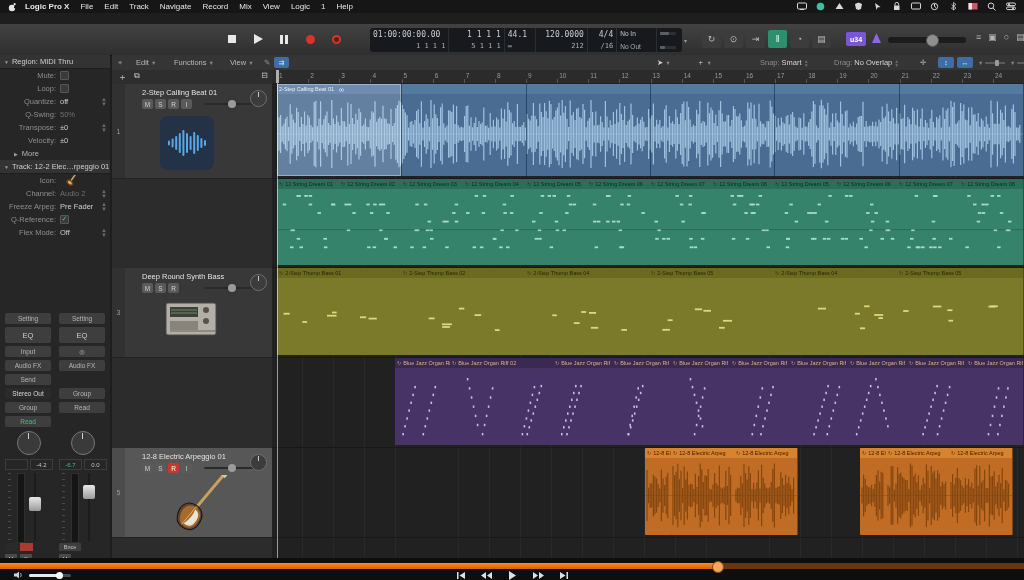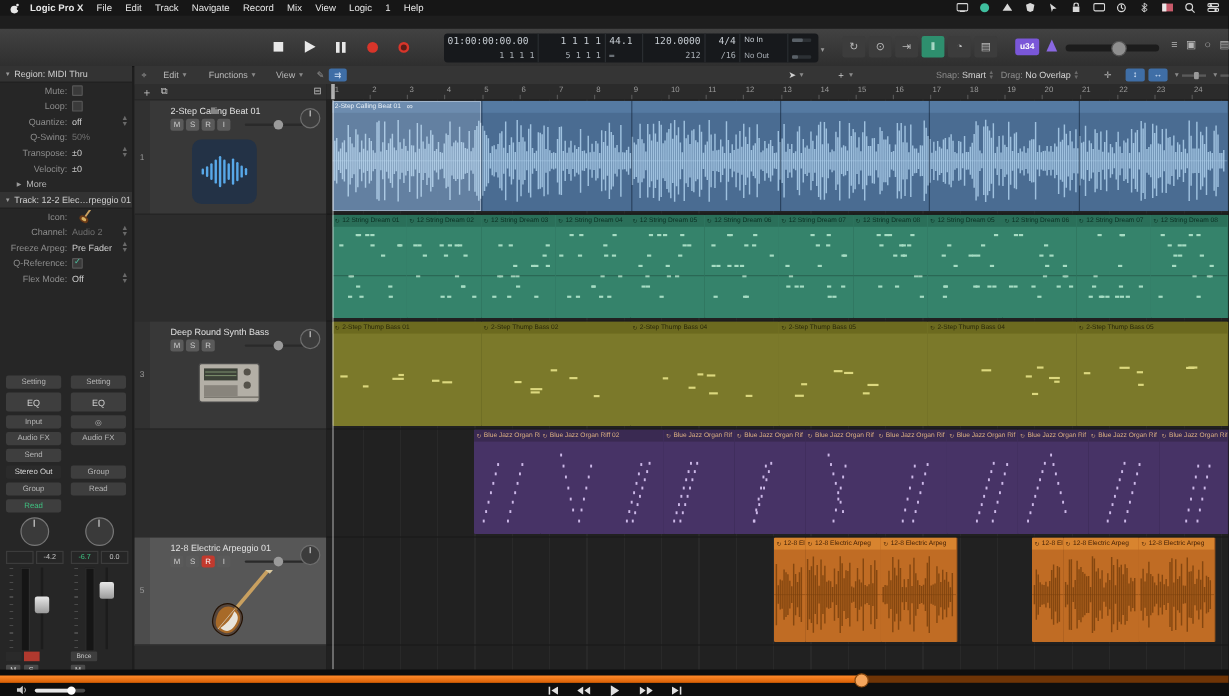--- a/index.html
+++ b/index.html
@@ -416,21 +416,21 @@
     <div class="ttitem" style="left:152px;color:#9a9a9a;">✎</div>
     <div class="ttitem" style="left:166px;color:#9a9a9a;">⊞</div>
     <div class="ttitem" style="left:545px;">
         <span style="color:#d0d0d0;">➤</span>
         <span class="chev">▼</span>
       </div>
     <div class="ttitem" style="left:585px;">
         <span style="color:#d0d0d0;">＋</span>
         <span class="chev">▼</span>
       </div>
-    <div class="ttitem" style="left:668px;">
+    <div class="ttitem" style="left:648px;">
       <span style="color:#8d8d8d;">Snap:</span>
       <span style="color:#d5d5d5;">Smart</span>
         <span class="step" style="position:static;color:#6a6a6a;font-size:5px;line-height:4px;">▲<br>▼</span>
     </div>
     <div class="ttitem" style="left:722px;">
       <span style="color:#8d8d8d;">Drag:</span>
       <span style="color:#d5d5d5;">No Overlap</span>
         <span class="step" style="position:static;color:#6a6a6a;font-size:5px;line-height:4px;">▲<br>▼</span>
     </div>
     <div class="ttitem" style="left:808px;color:#b5b5b5;">✛</div>

